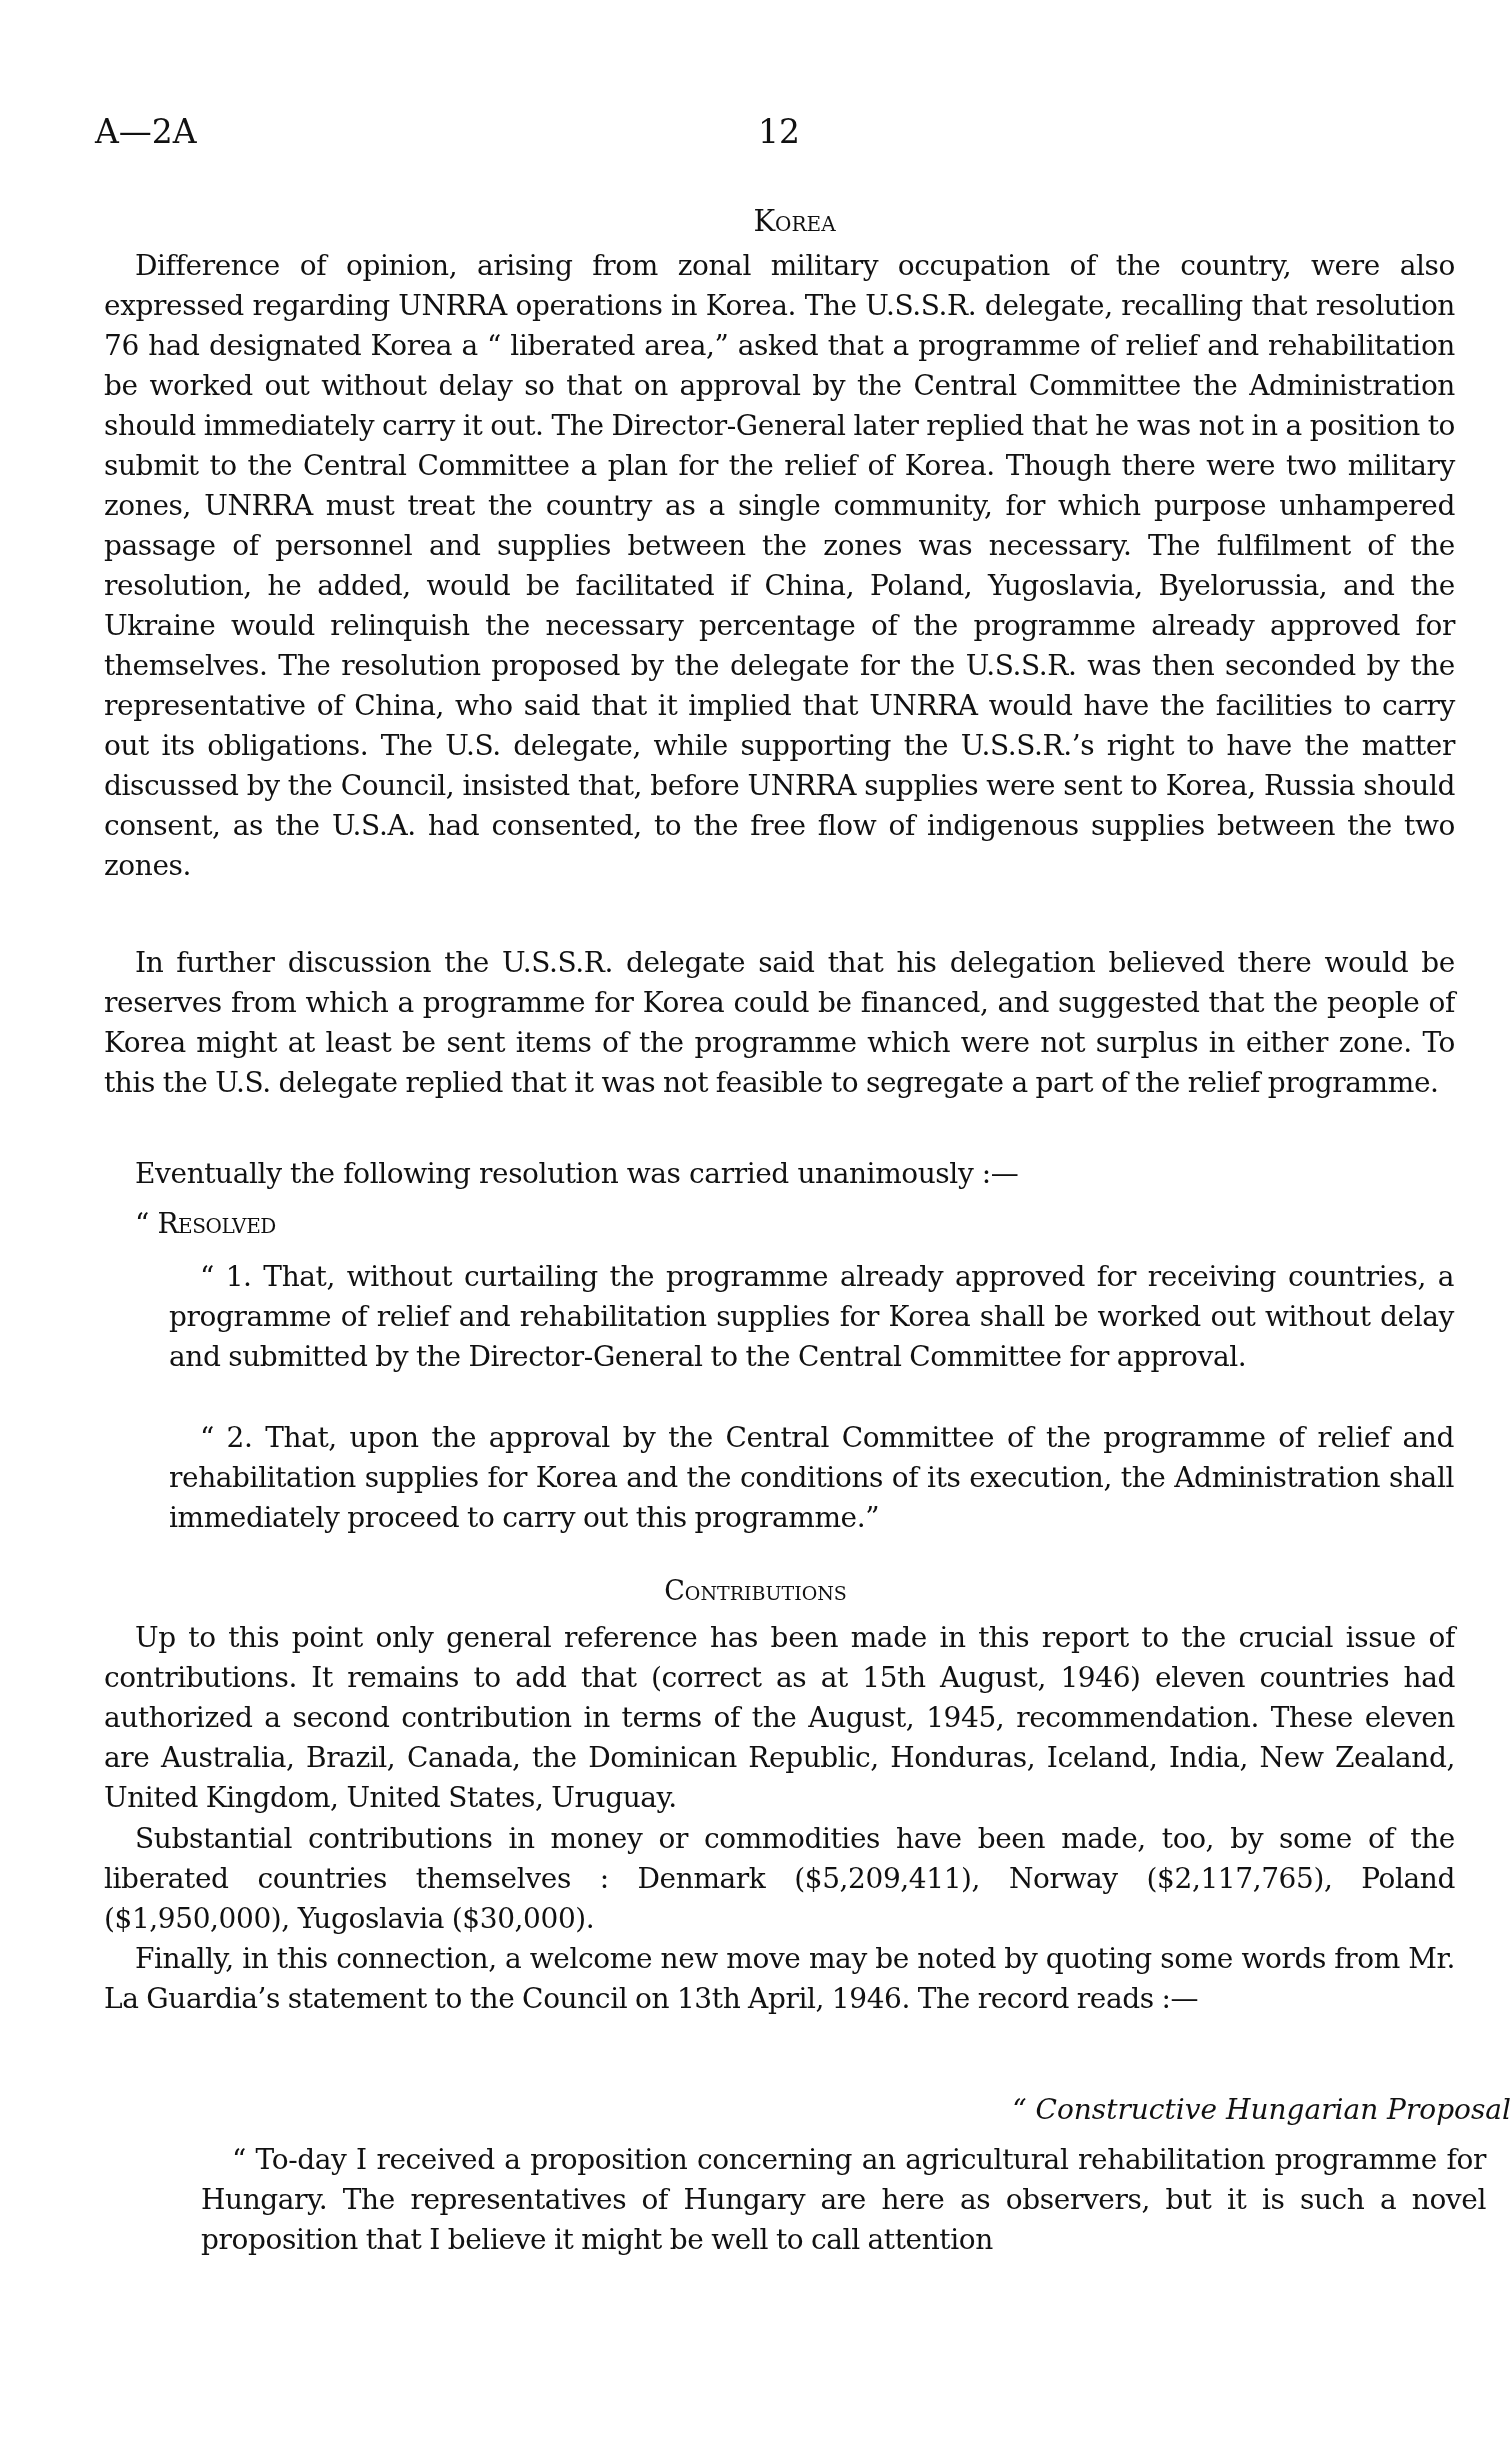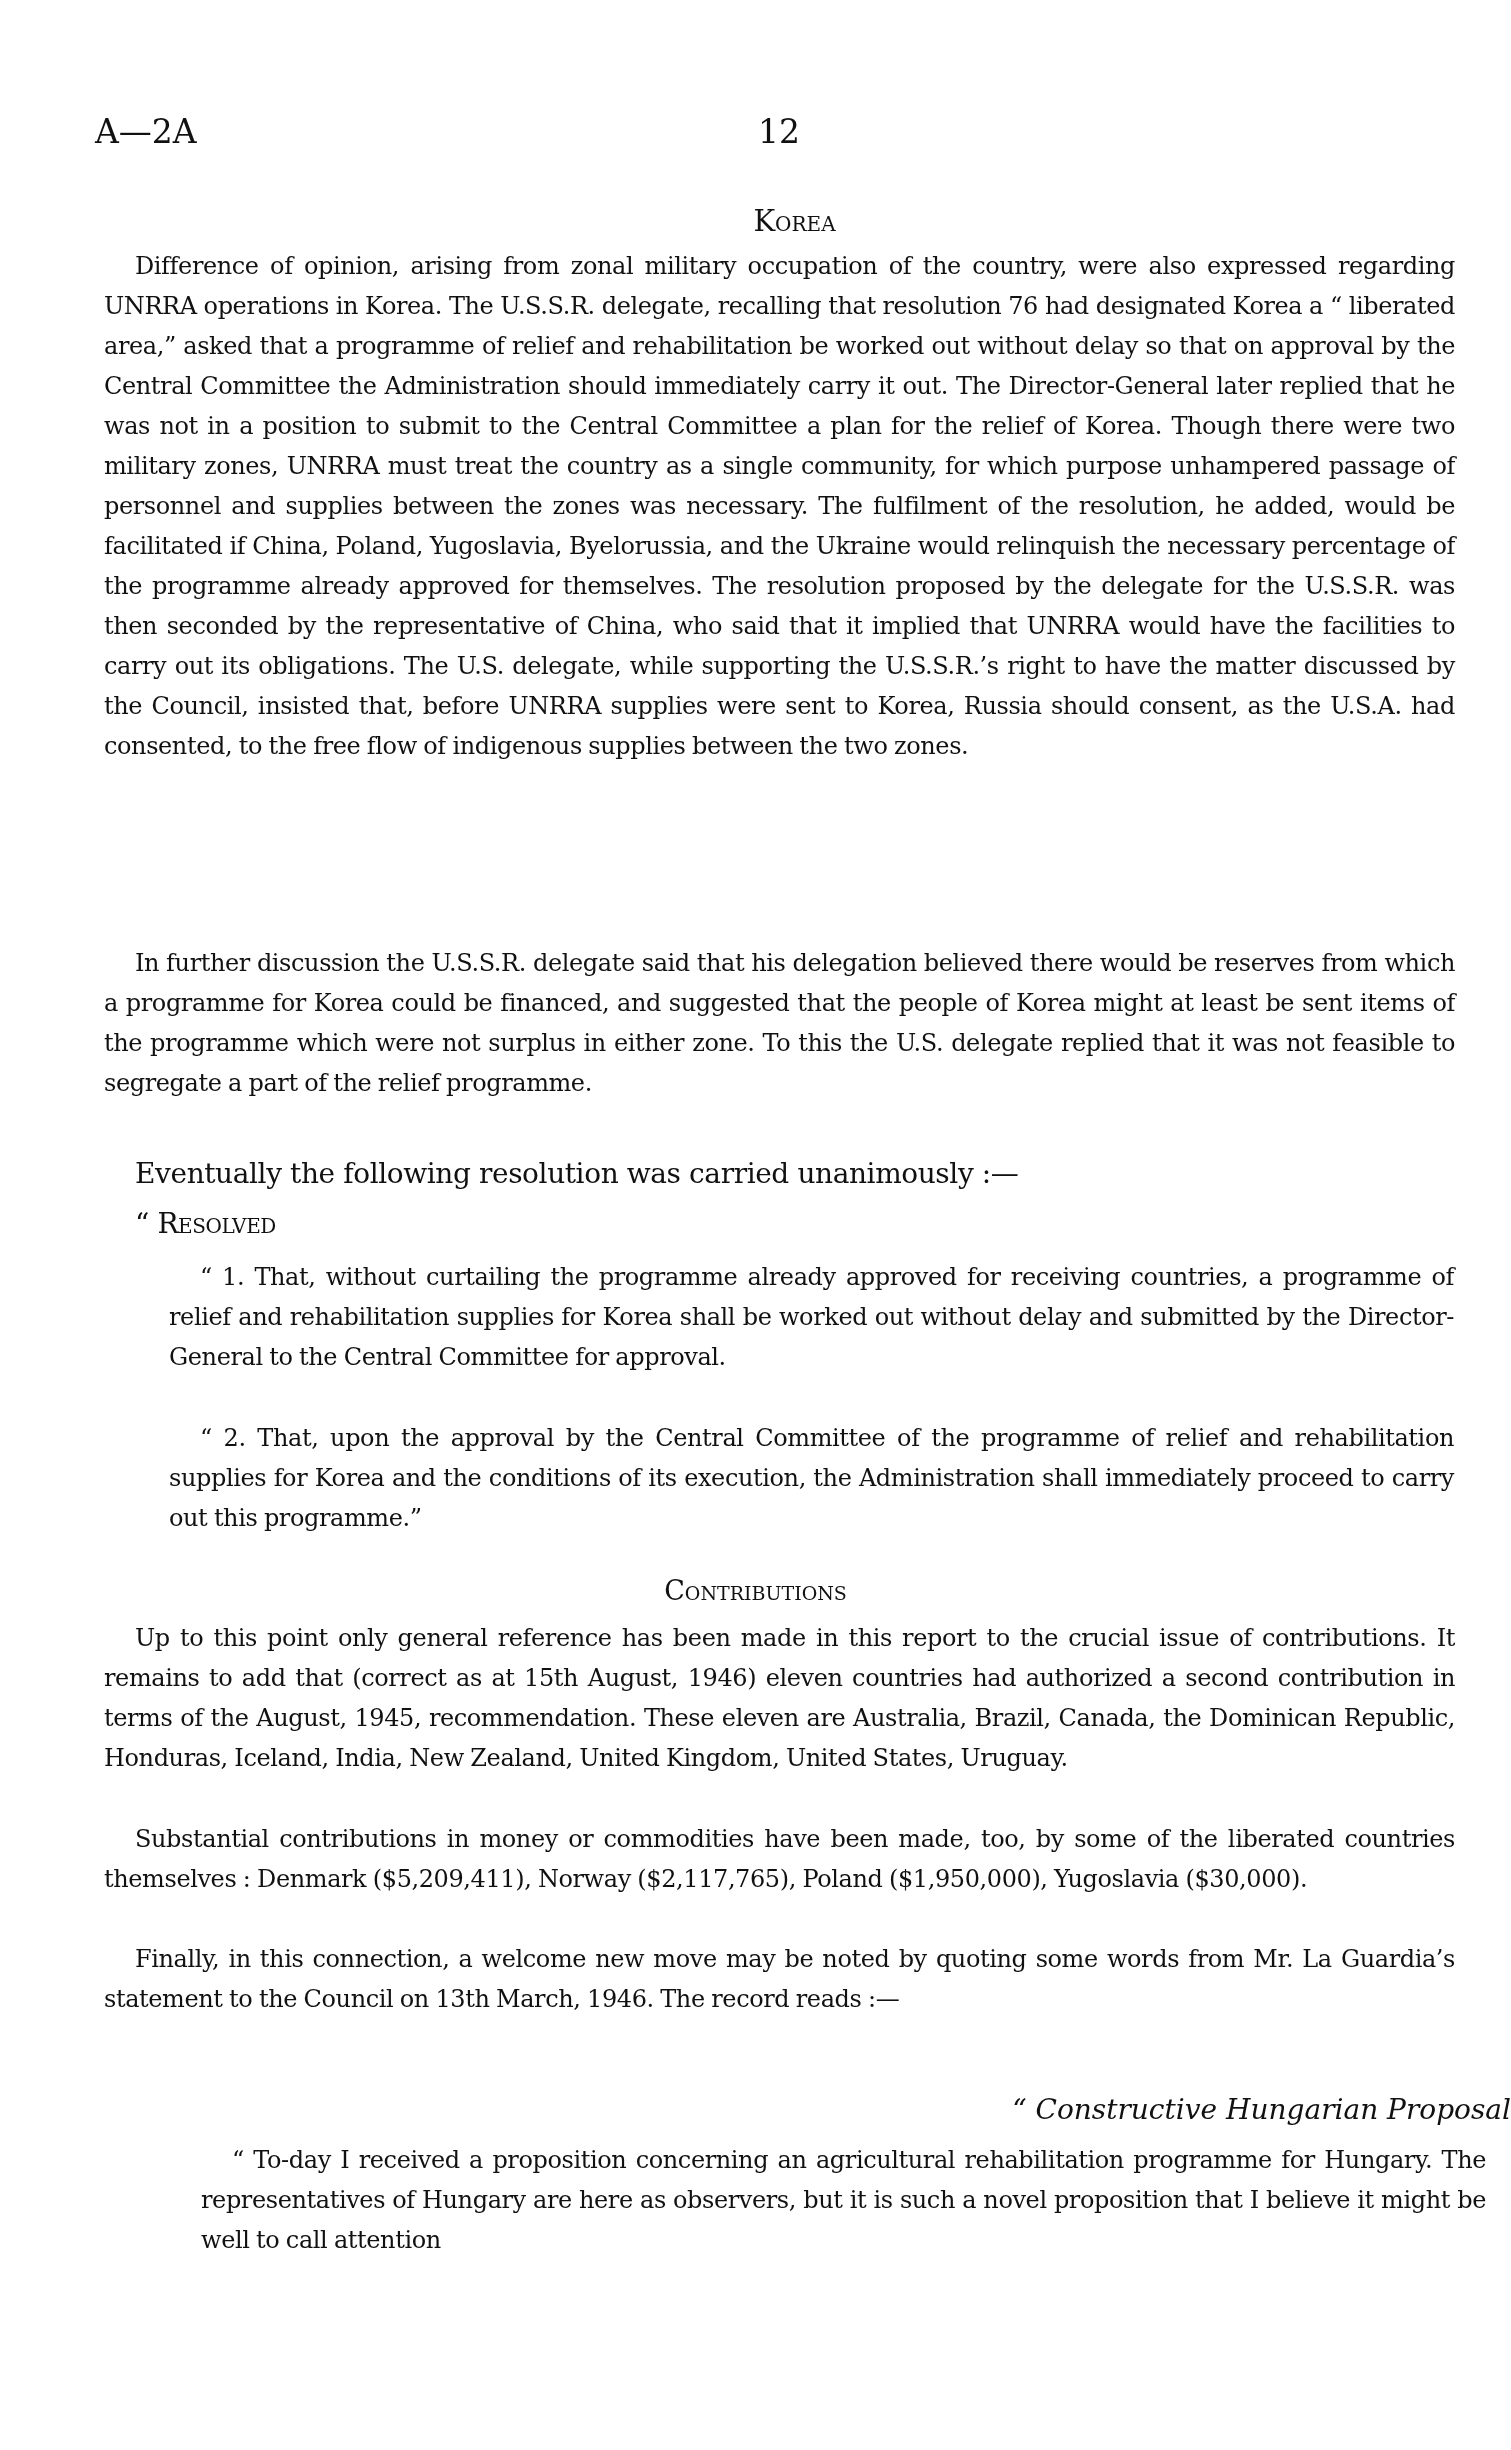--- a/index.html
+++ b/index.html
@@ -2,21 +2,21 @@
 <html style="font-size:10.7px"><head>
 <meta charset="utf-8">
 <style>
   html, body { margin:0; padding:0; background:#ffffff; }
   body { width:1511px; height:2450px; position:relative; overflow:hidden;
          font-family:"DejaVu Serif","Liberation Serif",serif; color:#111; }
   .abs { position:absolute; }
   .hdr { font-size:33px; top:112px; }
   .sc { font-variant:small-caps; }
   .heading { left:0; width:1511px; text-align:center; font-size:28px; }
-  .para { left:104px; width:1351px; font-size:24px; line-height:40px;
+  .para { left:104px; width:1351px; font-size:28px; line-height:40px;
           text-align:justify; text-indent:31px; margin:0; letter-spacing:-0.4px; word-spacing:-0.7px; }
   .para.q { left:169px; width:1285px; text-indent:31px; }
   .intro { left:135px; font-size:28px; letter-spacing:-0.4px; }
   .it { font-style:italic;text-align:right; }
 </style>
 </head>
 <body>
 
 <div class="abs hdr" style="left:95px;">A—2A</div>
 <div class="abs hdr" style="left:758px;">12</div>
@@ -29,18 +29,18 @@
 <div class="abs intro" style="top:1157px;">Eventually the following resolution was carried unanimously :—</div>
 <div class="abs intro sc" style="top:1207px;text-align:right;">“ Resolved</div>
 
 <p class="abs para q" style="top:1257px;">“ 1. That, without curtailing the programme already approved for receiving countries, a programme of relief and rehabilitation supplies for Korea shall be worked out without delay and submitted by the Director-General to the Central Committee for approval.</p>
 <p class="abs para q" style="top:1418px;">“ 2. That, upon the approval by the Central Committee of the programme of relief and rehabilitation supplies for Korea and the conditions of its execution, the Administration shall immediately proceed to carry out this programme.”</p>
 
 <div class="abs heading sc" style="top:1575px; font-size:27px;">Contributions</div>
 
 <p class="abs para" style="top:1618px;">Up to this point only general reference has been made in this report to the crucial issue of contributions. It remains to add that (correct as at 15th August, 1946) eleven countries had authorized a second contribution in terms of the August, 1945, recommendation. These eleven are Australia, Brazil, Canada, the Dominican Republic, Honduras, Iceland, India, New Zealand, United Kingdom, United States, Uruguay.</p>
 <p class="abs para" style="top:1819px;">Substantial contributions in money or commodities have been made, too, by some of the liberated countries themselves : Denmark ($5,209,411), Norway ($2,117,765), Poland ($1,950,000), Yugoslavia ($30,000).</p>
-<p class="abs para" style="top:1939px;">Finally, in this connection, a welcome new move may be noted by quoting some words from Mr. La Guardia’s statement to the Council on 13th March, 1946. The record reads :—</p>
+<p class="abs para" style="top:1939px;">Finally, in this connection, a welcome new move may be noted by quoting some words from Mr. La Guardia’s statement to the Council on 13th April, 1946. The record reads :—</p>
 
 <div class="abs heading it" style="top:2093px; font-size:28px;">“ Constructive Hungarian Proposal</div>
 
 <p class="abs para q" style="top:2140px;margin-left:32px;">“ To-day I received a proposition concerning an agricultural rehabilitation programme for Hungary. The representatives of Hungary are here as observers, but it is such a novel proposition that I believe it might be well to call attention</p>
 
 
 </body></html>

